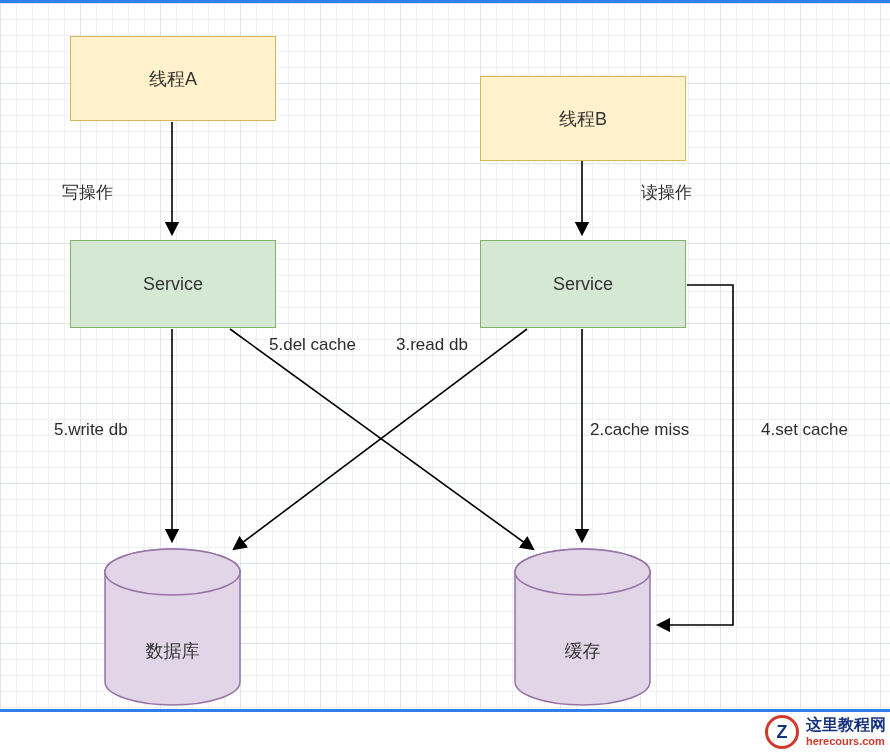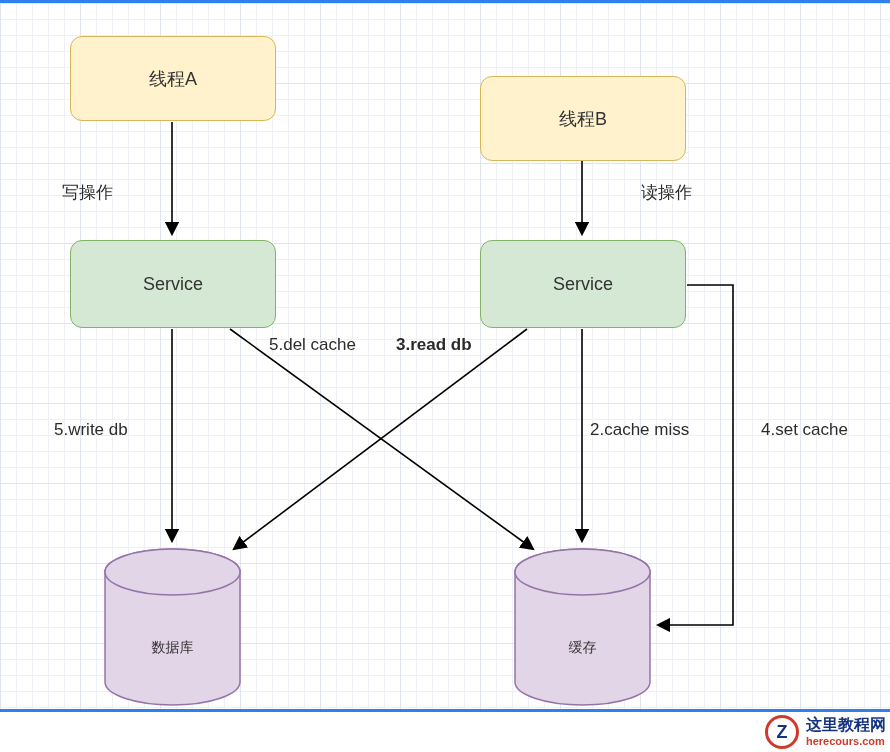--- a/index.html
+++ b/index.html
@@ -30,33 +30,33 @@
   .footer {
     position: absolute; left: 0; top: 712px; width: 890px; height: 40px;
     background: #ffffff;
     display: flex; align-items: center; justify-content: flex-end;
     padding-right: 4px;
   }
   .node {
     position: absolute;
     display: flex; align-items: center; justify-content: center;
     font-size: 18px; color: #333333;
-    border-radius: 12px;
+    border-radius: 0;
   }
   .node.thread {
     background: #fff2cc; border: 1.5px solid #d6b656;
     width: 206px; height: 85px;
   }
   .node.service {
     background: #d5e8d4; border: 1.5px solid #82b366;
     width: 206px; height: 88px; align-items: center;
   }
   .store-label {
     position: absolute; width: 135px; text-align: center;
-    font-size: 14px; color: #333333; top: 636px;
+    font-size: 18px; color: #333333; top: 636px;
   }
   .edge-label {
     position: absolute; font-size: 17px; color: #2b2b2b; white-space: nowrap;
   }
   svg.wires { position: absolute; left: 0; top: 0; width: 890px; height: 706px; }
   .wm { display: flex; align-items: center; gap: 7px; }
   .wm-logo {
     width: 34px; height: 34px; border-radius: 50%;
     border: 3px solid #d03a2b; background: #ffffff;
     display: flex; align-items: center; justify-content: center;
@@ -111,21 +111,21 @@
   <div class="node service" style="left:480px; top:237px;">
     <span>Service</span>
   </div>
 
   <div class="store-label" style="left:105px;">数据库</div>
   <div class="store-label" style="left:515px;">缓存</div>
 
   <span class="edge-label" style="left:62px;  top:178px;">写操作</span>
   <span class="edge-label" style="left:626px; top:178px;margin-left:15px;">读操作</span>
   <span class="edge-label" style="left:269px; top:332px;">5.del cache</span>
-  <span class="edge-label" style="left:396px; top:332px;font-weight:bold;">3.read db</span>
+  <span class="edge-label" style="left:396px; top:332px;">3.read db</span>
   <span class="edge-label" style="left:54px;  top:417px;">5.write db</span>
   <span class="edge-label" style="left:590px; top:417px;">2.cache miss</span>
   <span class="edge-label" style="left:761px; top:417px;">4.set cache</span>
 
 </div>
 
 <div class="bottom-bar"></div>
 
 <div class="footer">
   <div class="wm">

